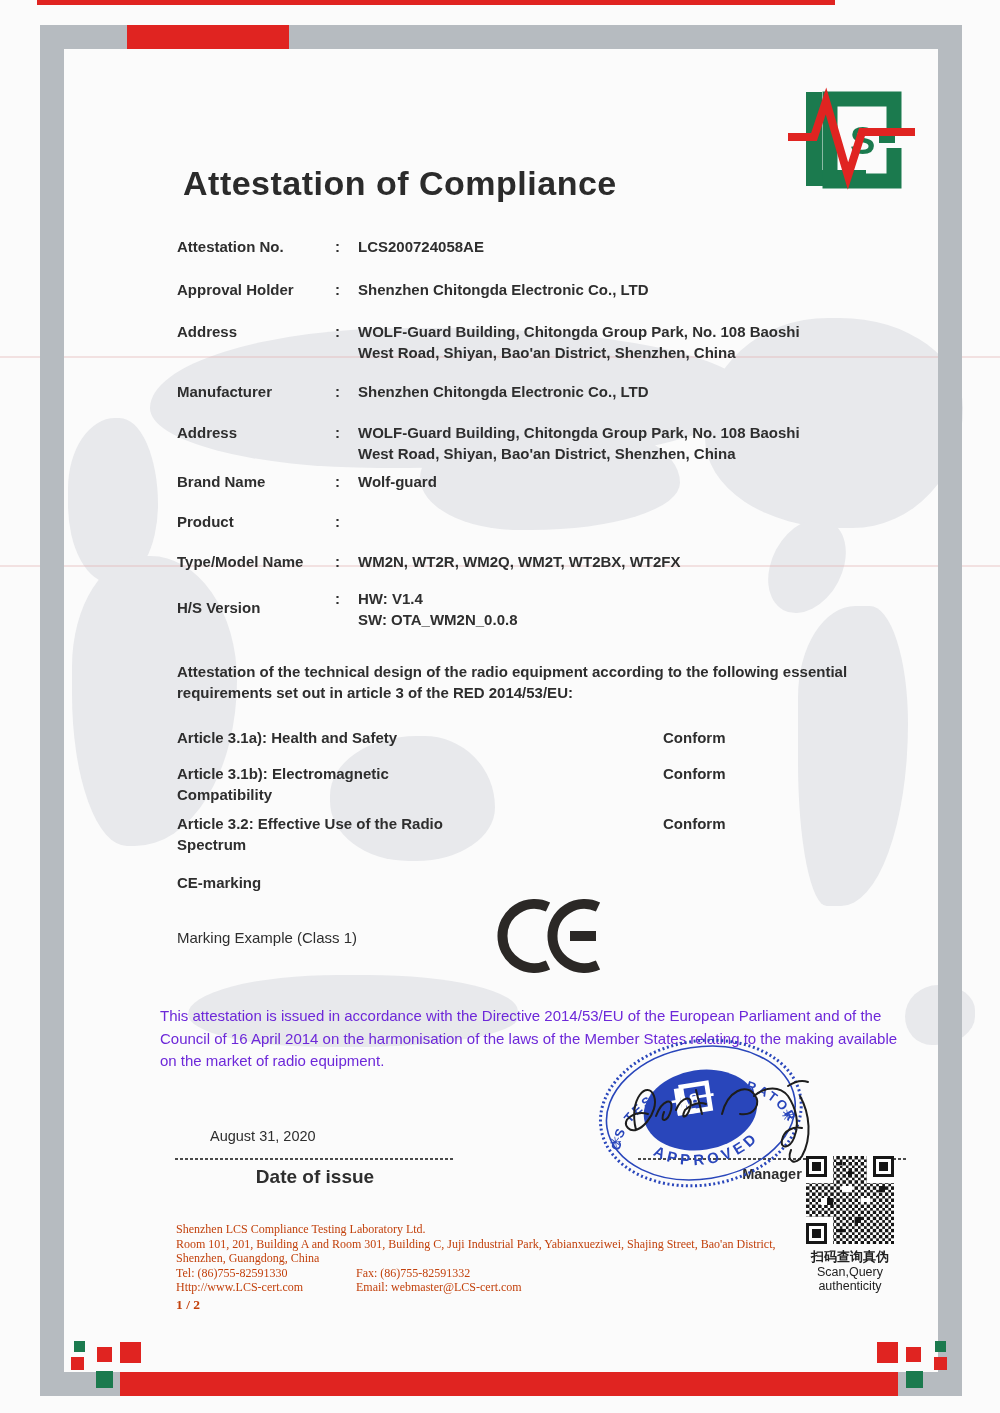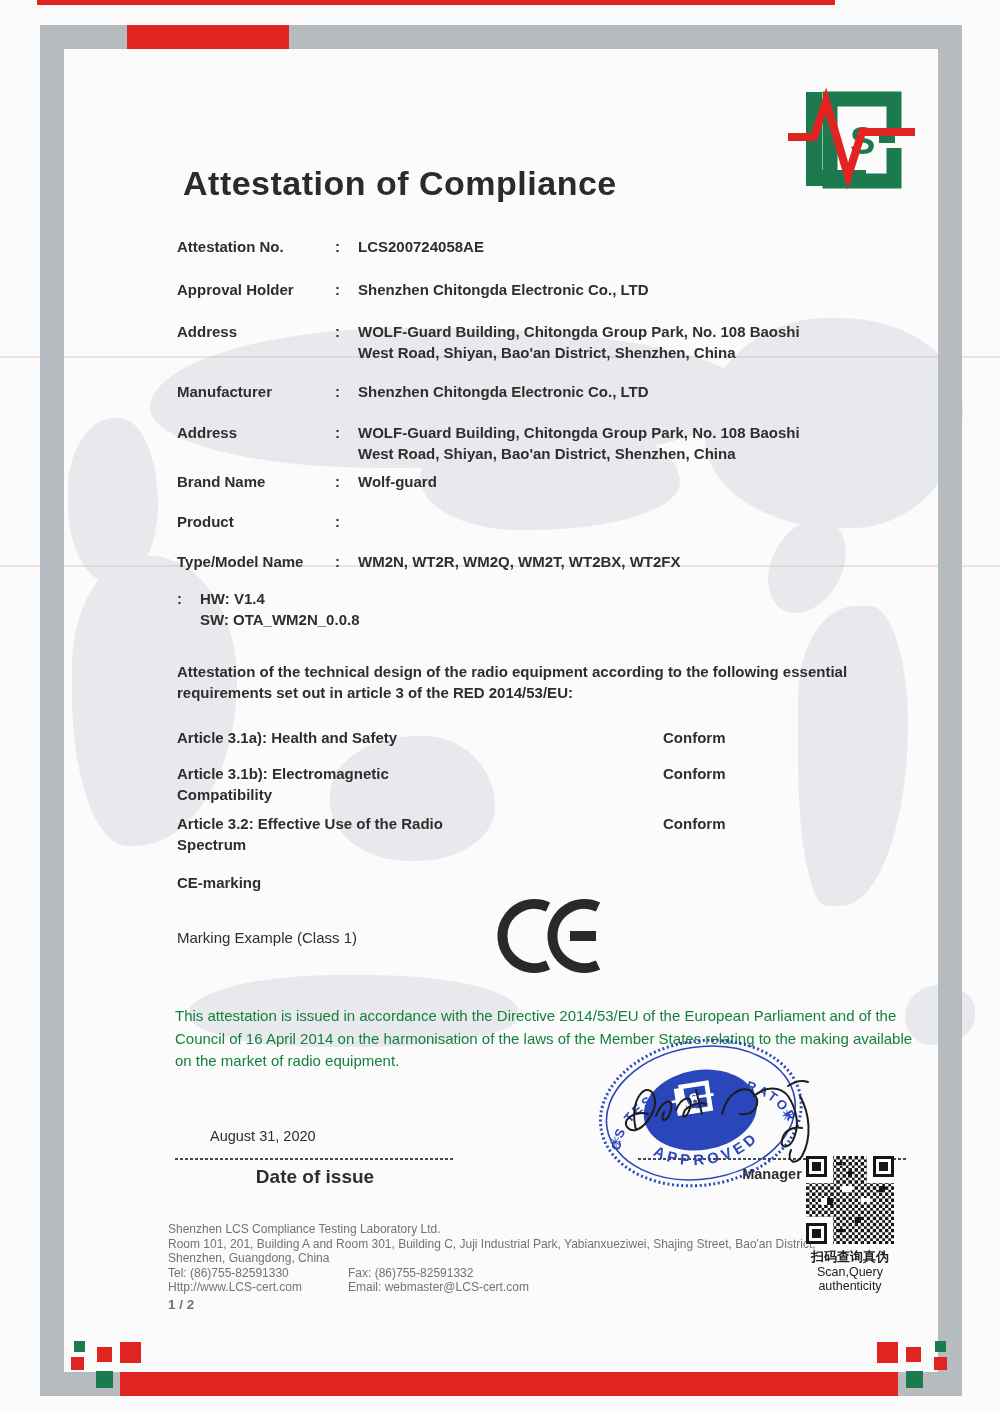--- a/index.html
+++ b/index.html
@@ -51,26 +51,26 @@
   .title { left:183px; top:164px; font-size:34px; font-weight:bold; letter-spacing:.5px; color:#2b2b2b; }
   .frow { left:177px; width:730px; display:flex; font-size:15px; font-weight:bold; line-height:21px; }
   .frow .lab { width:158px; flex:none; }
   .frow .col { width:23px;  flex:none; }
   .frow .val { flex:1; }
   .pre { white-space:pre-line; }
   .para-b { left:177px; width:718px; font-size:15px; font-weight:bold; line-height:21px; }
   .arow { left:177px; width:730px; display:flex; font-size:15px; font-weight:bold; line-height:21px; }
   .arow .atitle { width:486px; flex:none; }
   .arow .astatus { flex:1; }
-  .para-r { left:175px; width:738px; font-size:15px; line-height:22.5px; font-weight:normal; color:#15803d; }
+  .para-r { left:160px; width:738px; font-size:15px; line-height:22.5px; font-weight:normal; color:#6d28d9; }
   .small-label { font-size:15px; }
   .dash { height:2px; background-image:repeating-linear-gradient(90deg,#4a4a4a 0 3px,transparent 3px 5px); }
   .center { text-align:center; }
   .bold { font-weight:bold; }
-  .footer { left:168px; top:1222px; width:730px; font-size:12px; line-height:14.5px; color:#737373; }
+  .footer { left:176px; top:1222px; width:730px; font-size:12px; line-height:14.5px; color:#c2410c;font-family:Liberation Serif, serif; }
   .footer .row2 { display:flex; }
   .footer .c1 { width:180px; flex:none; }
   .pageno { font-size:13.5px; font-weight:bold; margin-top:3px; }
   .qr-caption { left:786px; width:128px; text-align:center; color:#222; }
   .stamp-wrap { left:592px; top:1034px; width:218px; height:160px; transform:rotate(-9deg); z-index:3; }
   .sig-wrap { left:598px; top:1052px; width:236px; height:120px; z-index:4; }
   .qr-wrap { left:806px; top:1156px; width:88px; height:88px; z-index:5; background:#fff; }
 </style>
 </head>
 <body>
@@ -160,20 +160,21 @@
   <div class="abs frow" style="top:511px">
     <span class="lab">Product</span>
     <span class="col">:</span>
   </div>
   <div class="abs frow" style="top:551px">
     <span class="lab">Type/Model Name</span>
     <span class="col">:</span>
     <span class="val">WM2N, WT2R, WM2Q, WM2T, WT2BX, WT2FX</span>
   </div>
   <div class="abs frow" style="top:588px">
+    <span class="lab" style="padding-top:9px">H/S Version</span>
     <span class="col">:</span>
     <span class="val pre">HW: V1.4
 SW: OTA_WM2N_0.0.8</span>
   </div>
 
   <div class="abs para-b" style="top:661px">Attestation of the technical design of the radio equipment according to the following essential requirements set out in article 3 of the RED 2014/53/EU:</div>
 
   <div class="abs arow" style="top:727px">
     <span class="atitle pre">Article 3.1a): Health and Safety</span>
     <span class="astatus">Conform</span>

